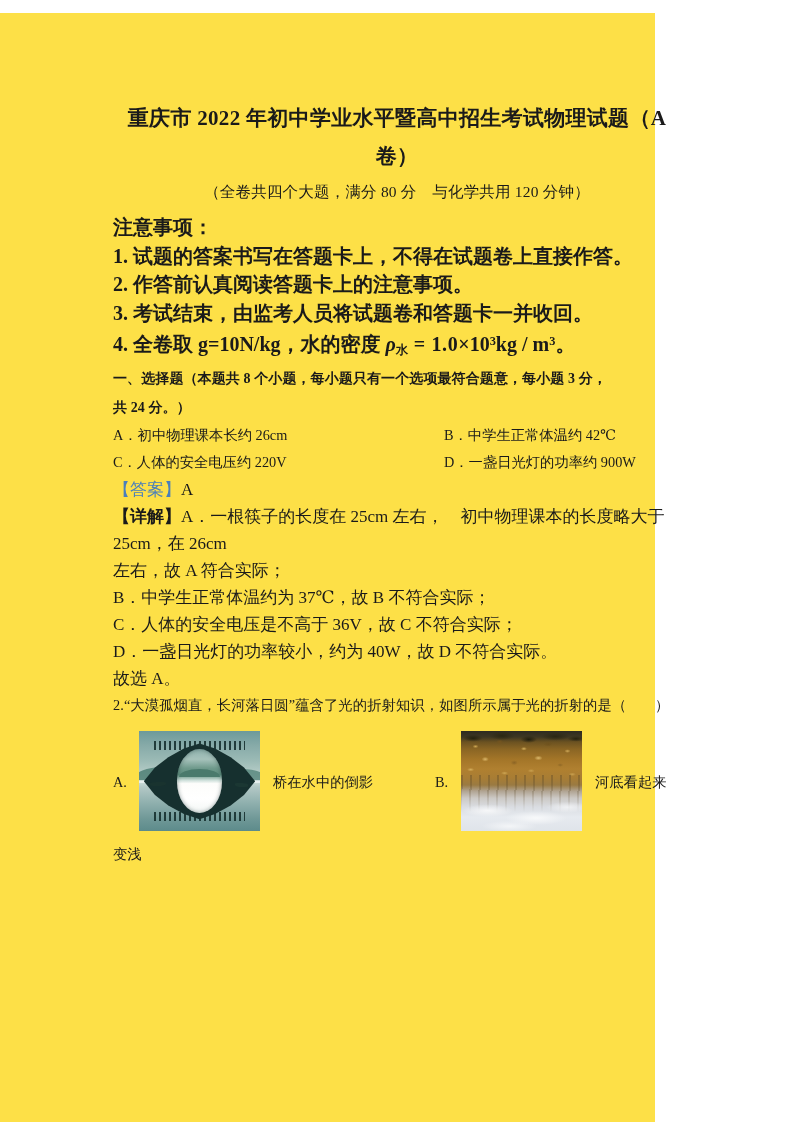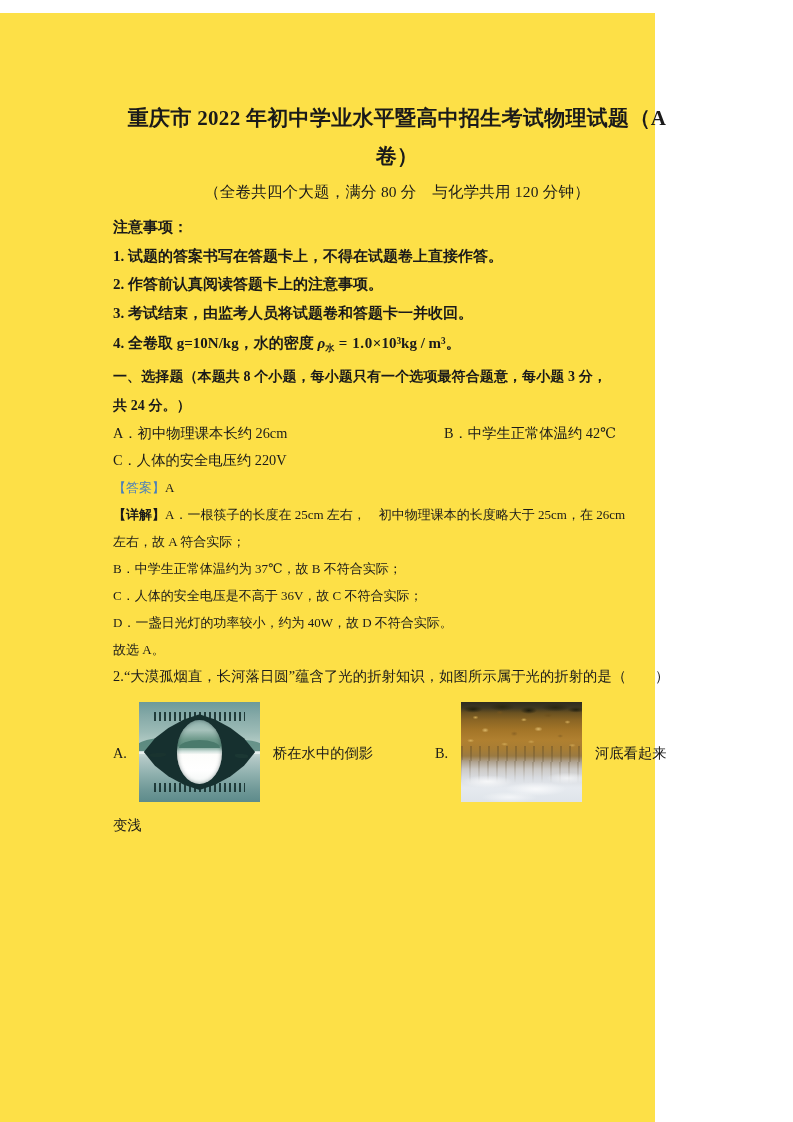--- a/index.html
+++ b/index.html
@@ -56,21 +56,21 @@
     font-weight: bold;
     line-height: 29px;
     letter-spacing: 0.1px;
   }
   .q-line {
     font-size: 14.3px;
     line-height: 27px;
     letter-spacing: 0.1px;
   }
   .note-line {
-    font-size: 15px;
+    font-size: 20px;
     font-weight: bold;
     line-height: 28.5px;
   }
 
   
   .opt-row {
     position: relative;
     height: 27px;
     font-size: 14.3px;
     line-height: 27px;
@@ -86,21 +86,21 @@
     left: 331px;
     top: 0;
     white-space: nowrap;
   }
 
   
   .blue {
     color: #4a7fbb;
   }
   .ans-line {
-    font-size: 13px;
+    font-size: 17px;
     line-height: 27px;
   }
 
   
   .mi {
     font-style: italic;
     font-family: "Liberation Serif", "DejaVu Serif", serif;
   }
   sub {
     font-size: 0.62em;
@@ -378,20 +378,21 @@
     <div class="section-head">一、选择题（本题共 8 个小题，每小题只有一个选项最符合题意，每小题 3 分，</div>
     <div class="section-head">共 24 分。）</div>
 
 
     <div class="opt-row">
       <span class="opt-a">A．初中物理课本长约 26cm</span>
       <span class="opt-b">B．中学生正常体温约 42℃</span>
     </div>
     <div class="opt-row">
       <span class="opt-a">C．人体的安全电压约 220V</span>
+      <span class="opt-b">D．一盏日光灯的功率约 900W</span>
     </div>
 
     <div class="ans-line">
       <span class="blue">【答案】</span><span>A</span>
     </div>
 
     <div class="ans-line">
       <span class="bold">【详解】</span><span>A．一根筷子的长度在 25cm 左右，　初中物理课本的长度略大于 25cm，在 26cm</span>
     </div>
     <div class="ans-line">左右，故 A 符合实际；</div>

